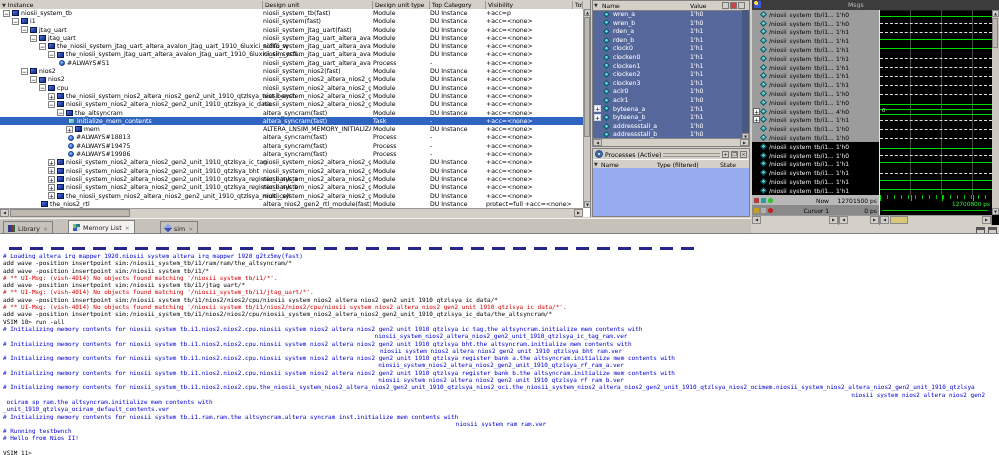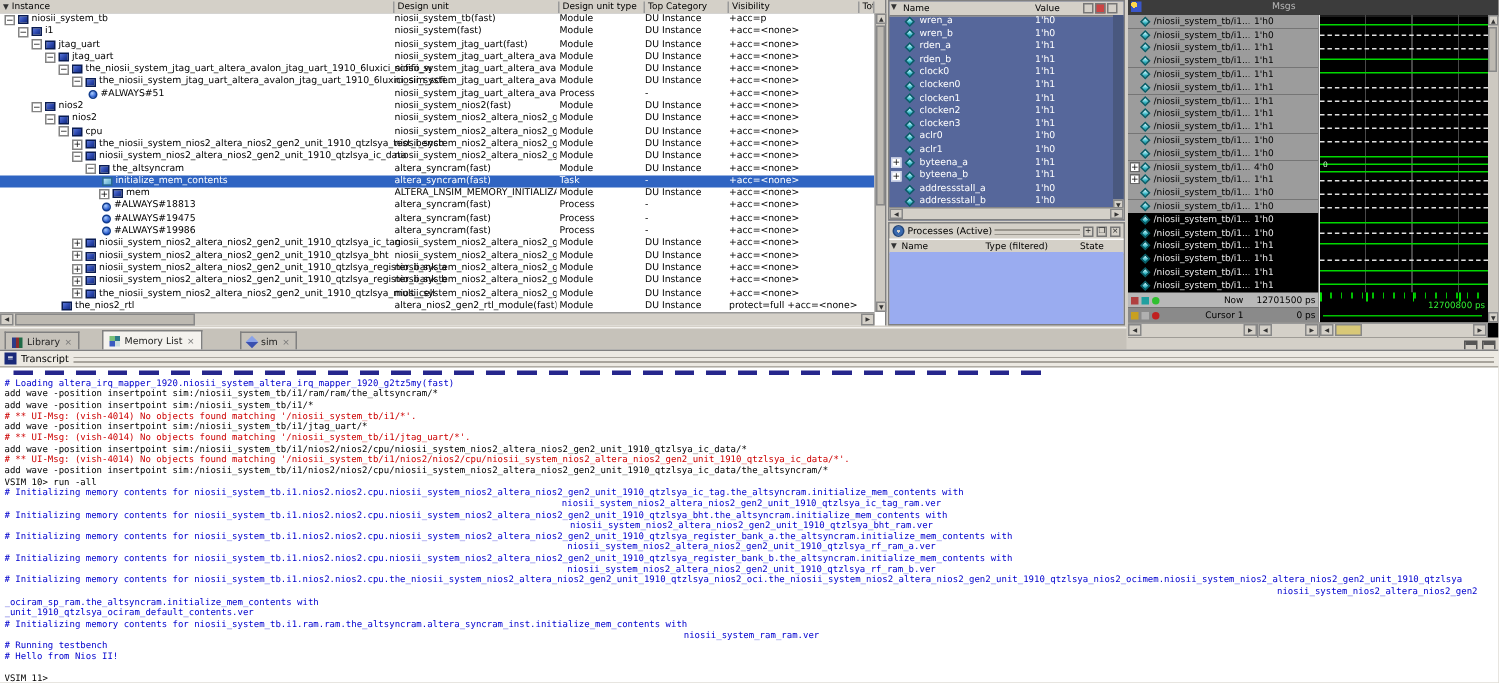--- a/index.html
+++ b/index.html
@@ -747,25 +747,20 @@
       <span class="sb-arr va" style="left:0;top:0">▲</span>
       <span class="sb-thumb" style="left:0;top:8px;width:6px;height:30px"></span>
       <span class="sb-arr va" style="left:0;bottom:0">▼</span>
     </div>
   </div>
 
   <span class="corner-ico" style="left:976px;top:227px"></span>
   <span class="corner-ico" style="left:988px;top:227px"></span>
 
   <div class="transcript">
-    <div class="tr-title">
-      <span class="tr-ico"></span>
-      <span>Transcript</span>
-      <span class="tr-stripes"></span>
-    </div>
     <div class="tr-body" id="tr-body">
         <div class="clip-dashes"></div>
         <div class="tl blue"># Loading altera_irq_mapper_1920.niosii_system_altera_irq_mapper_1920_g2tz5my(fast)</div>
         <div class="tl black">add wave -position insertpoint sim:/niosii_system_tb/i1/ram/ram/the_altsyncram/*</div>
         <div class="tl black">add wave -position insertpoint sim:/niosii_system_tb/i1/*</div>
         <div class="tl red"># ** UI-Msg: (vish-4014) No objects found matching '/niosii_system_tb/i1/*'.</div>
         <div class="tl black">add wave -position insertpoint sim:/niosii_system_tb/i1/jtag_uart/*</div>
         <div class="tl red"># ** UI-Msg: (vish-4014) No objects found matching '/niosii_system_tb/i1/jtag_uart/*'.</div>
         <div class="tl black">add wave -position insertpoint sim:/niosii_system_tb/i1/nios2/nios2/cpu/niosii_system_nios2_altera_nios2_gen2_unit_1910_qtzlsya_ic_data/*</div>
         <div class="tl red"># ** UI-Msg: (vish-4014) No objects found matching '/niosii_system_tb/i1/nios2/nios2/cpu/niosii_system_nios2_altera_nios2_gen2_unit_1910_qtzlsya_ic_data/*'.</div>

